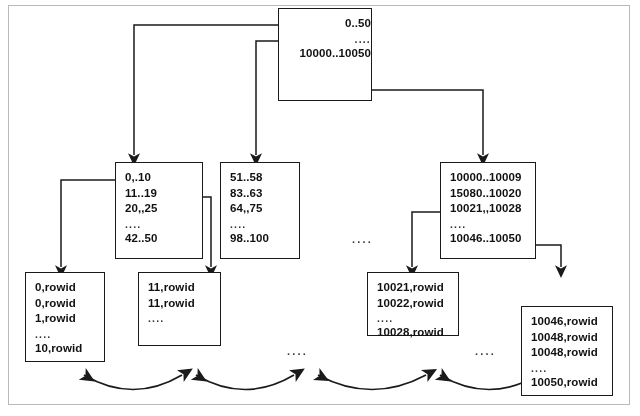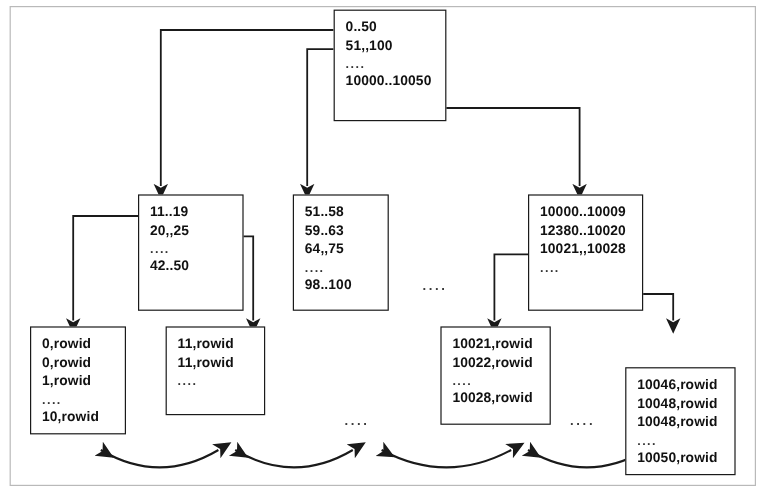--- a/index.html
+++ b/index.html
@@ -97,64 +97,65 @@
 
     <g stroke="#1a1a1a" stroke-width="1.7" fill="none">
       <path d="M84,375 Q133,404 182,375" marker-start="url(#arw)" marker-end="url(#arw)"></path>
       <path d="M196,375 Q245,404 294,375" marker-start="url(#arw)" marker-end="url(#arw)"></path>
       <path d="M318,375 Q372,404 426,375" marker-start="url(#arw)" marker-end="url(#arw)"></path>
       <path d="M440,375 Q489,404 538,375" marker-start="url(#arw)" marker-end="url(#arw)"></path>
       <path d="M552,375 Q576,398 600,375" marker-start="url(#arw)" marker-end="url(#arw)"></path>
     </g>
   </svg>
 
-  <div class="node" style="left:278px; top:8px; width:94px; height:93px;">
+  <div class="node" style="left:278px; top:8px; width:94px; height:93px;text-align:right;">
     <div class="row">0..50</div>
-    <div class="row">51,,100</div>
     <div class="row dots">....</div>
     <div class="row">10000..10050</div>
   </div>
 
   <div class="node" style="left:115px; top:162px; width:88px; height:97px;">
+    <div class="row">0,.10</div>
     <div class="row">11..19</div>
     <div class="row">20,,25</div>
     <div class="row dots">....</div>
     <div class="row">42..50</div>
   </div>
 
-  <div class="node" style="left:244px; top:162px; width:80px; height:97px;">
+  <div class="node" style="left:220px; top:162px; width:80px; height:97px;">
     <div class="row">51..58</div>
-    <div class="row">59..63</div>
+    <div class="row">83..63</div>
     <div class="row">64,,75</div>
     <div class="row dots">....</div>
     <div class="row">98..100</div>
   </div>
 
   <div class="node" style="left:440px; top:162px; width:96px; height:97px;">
     <div class="row">10000..10009</div>
-    <div class="row">12380..10020</div>
+    <div class="row">15080..10020</div>
     <div class="row">10021,,10028</div>
     <div class="row dots">....</div>
+    <div class="row">10046..10050</div>
   </div>
 
   <div class="node" style="left:25px; top:272px; width:80px; height:90px;">
     <div class="row">0,rowid</div>
     <div class="row">0,rowid</div>
     <div class="row">1,rowid</div>
     <div class="row dots">....</div>
     <div class="row">10,rowid</div>
   </div>
 
   <div class="node" style="left:138px; top:272px; width:83px; height:74px;">
     <div class="row">11,rowid</div>
     <div class="row">11,rowid</div>
     <div class="row dots">....</div>
   </div>
 
-  <div class="node" style="left:367px; top:272px; width:92px; height:82px;">
+  <div class="node" style="left:367px; top:272px; width:92px; height:64px;">
     <div class="row">10021,rowid</div>
     <div class="row">10022,rowid</div>
     <div class="row dots">....</div>
     <div class="row">10028,rowid</div>
   </div>
 
   <div class="node" style="left:521px; top:272px; width:92px; height:90px;margin-top:34px;">
     <div class="row">10046,rowid</div>
     <div class="row">10048,rowid</div>
     <div class="row">10048,rowid</div>

